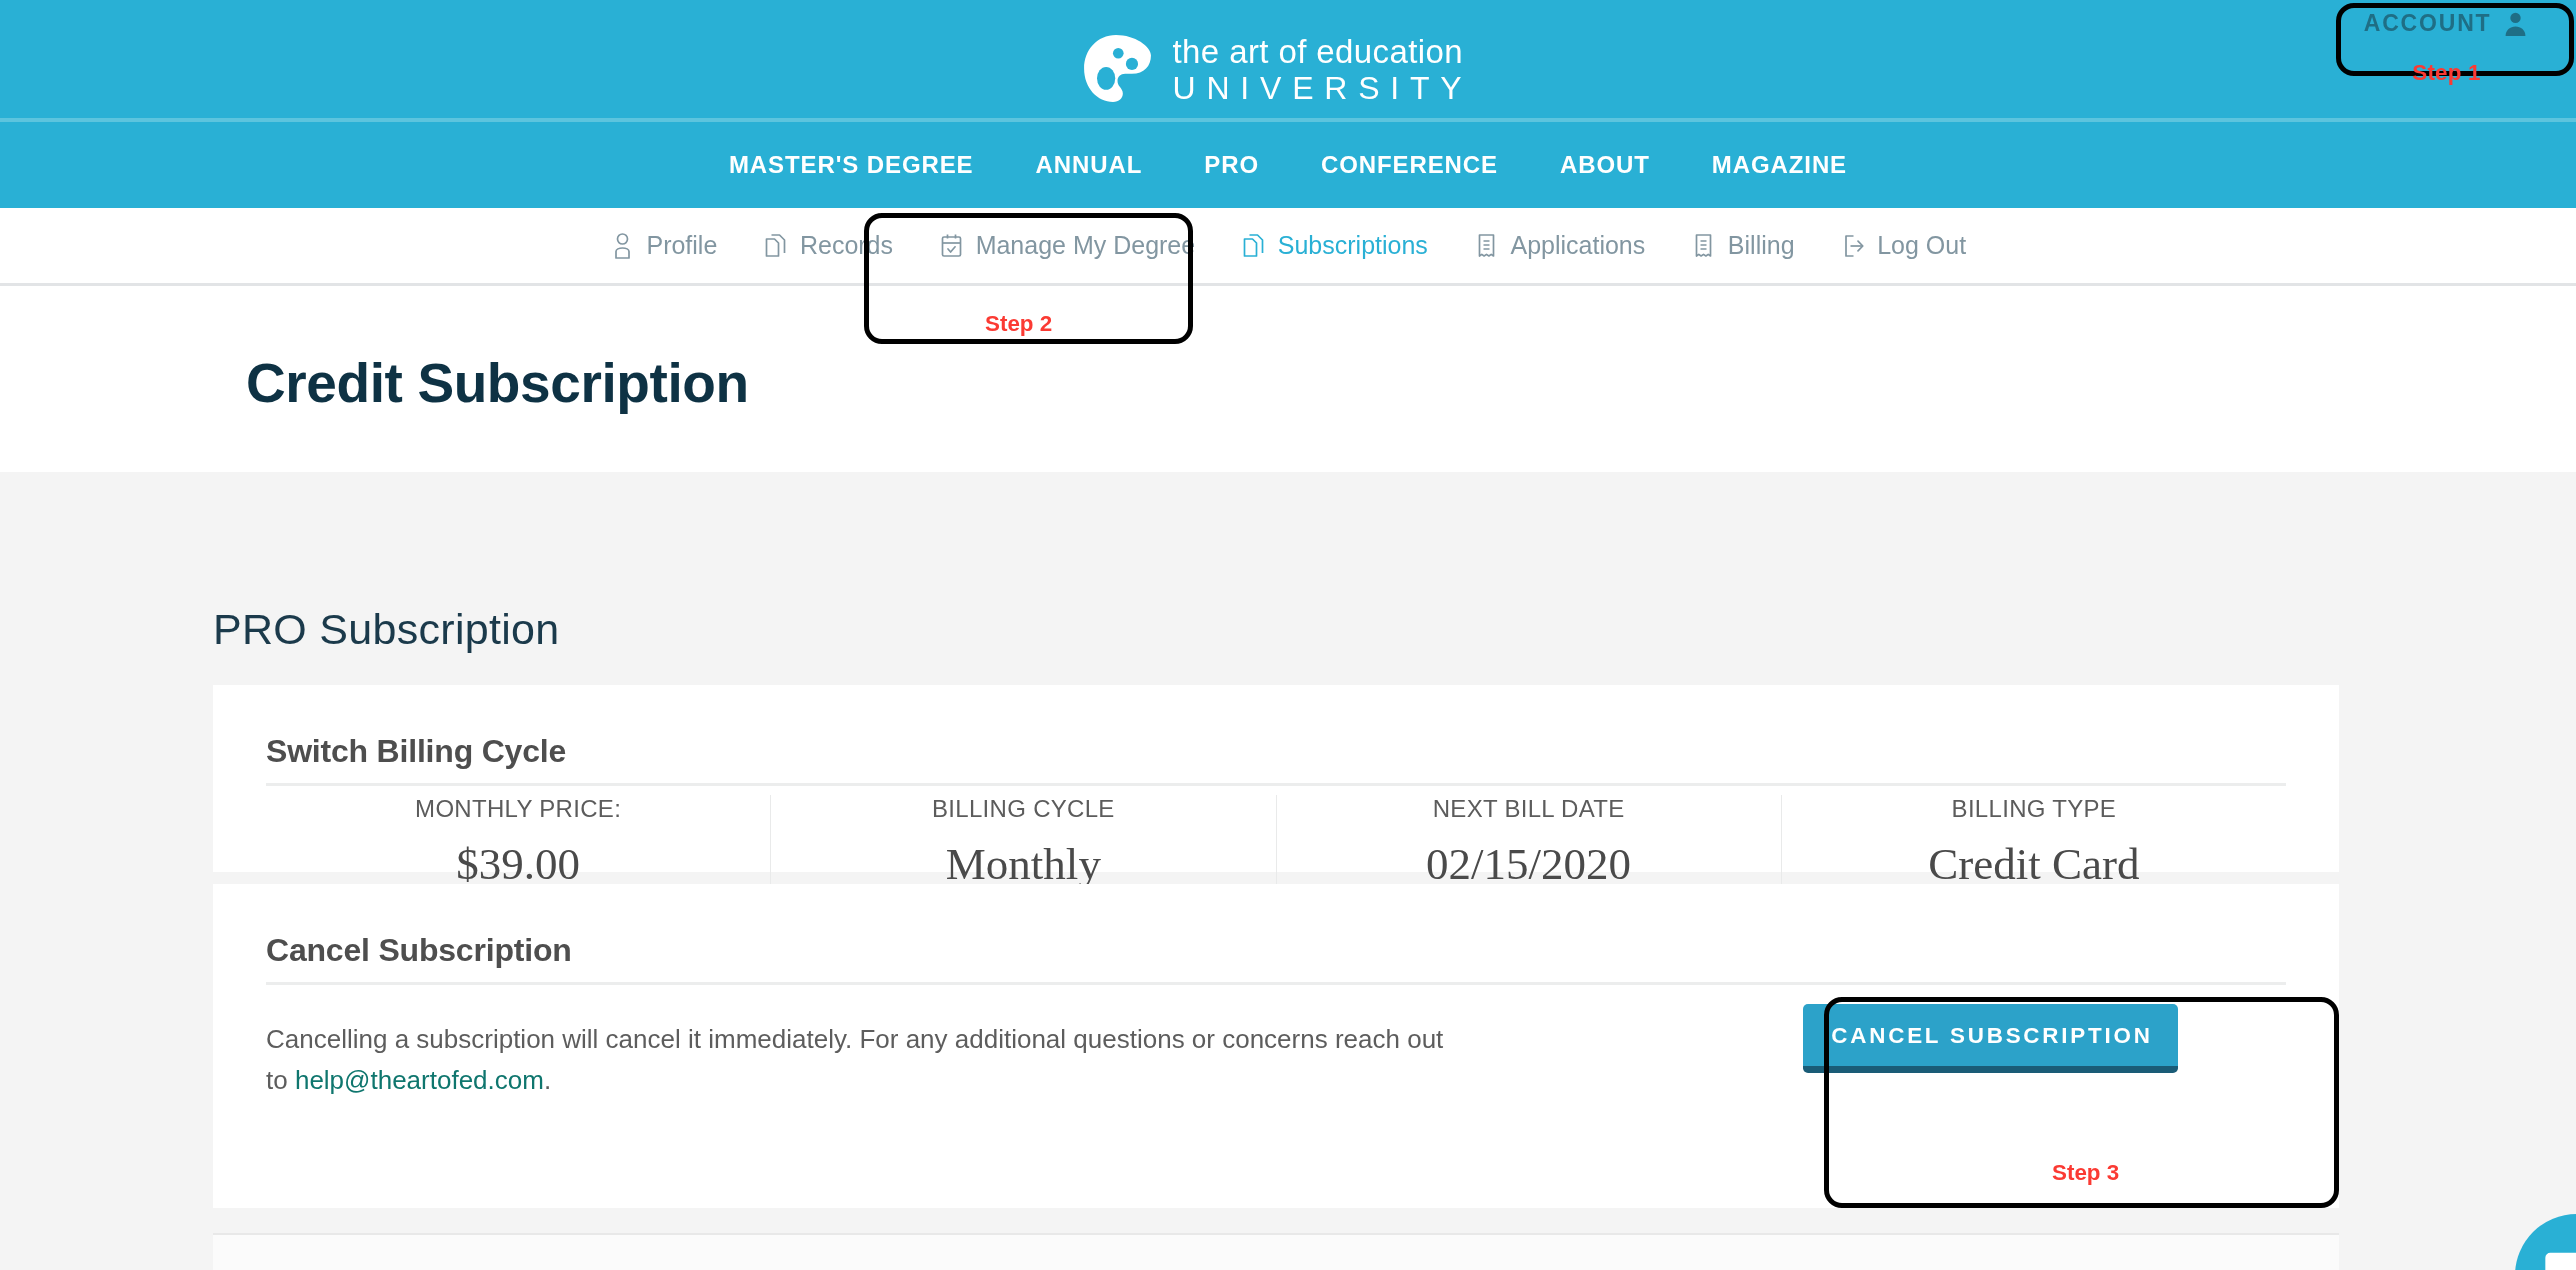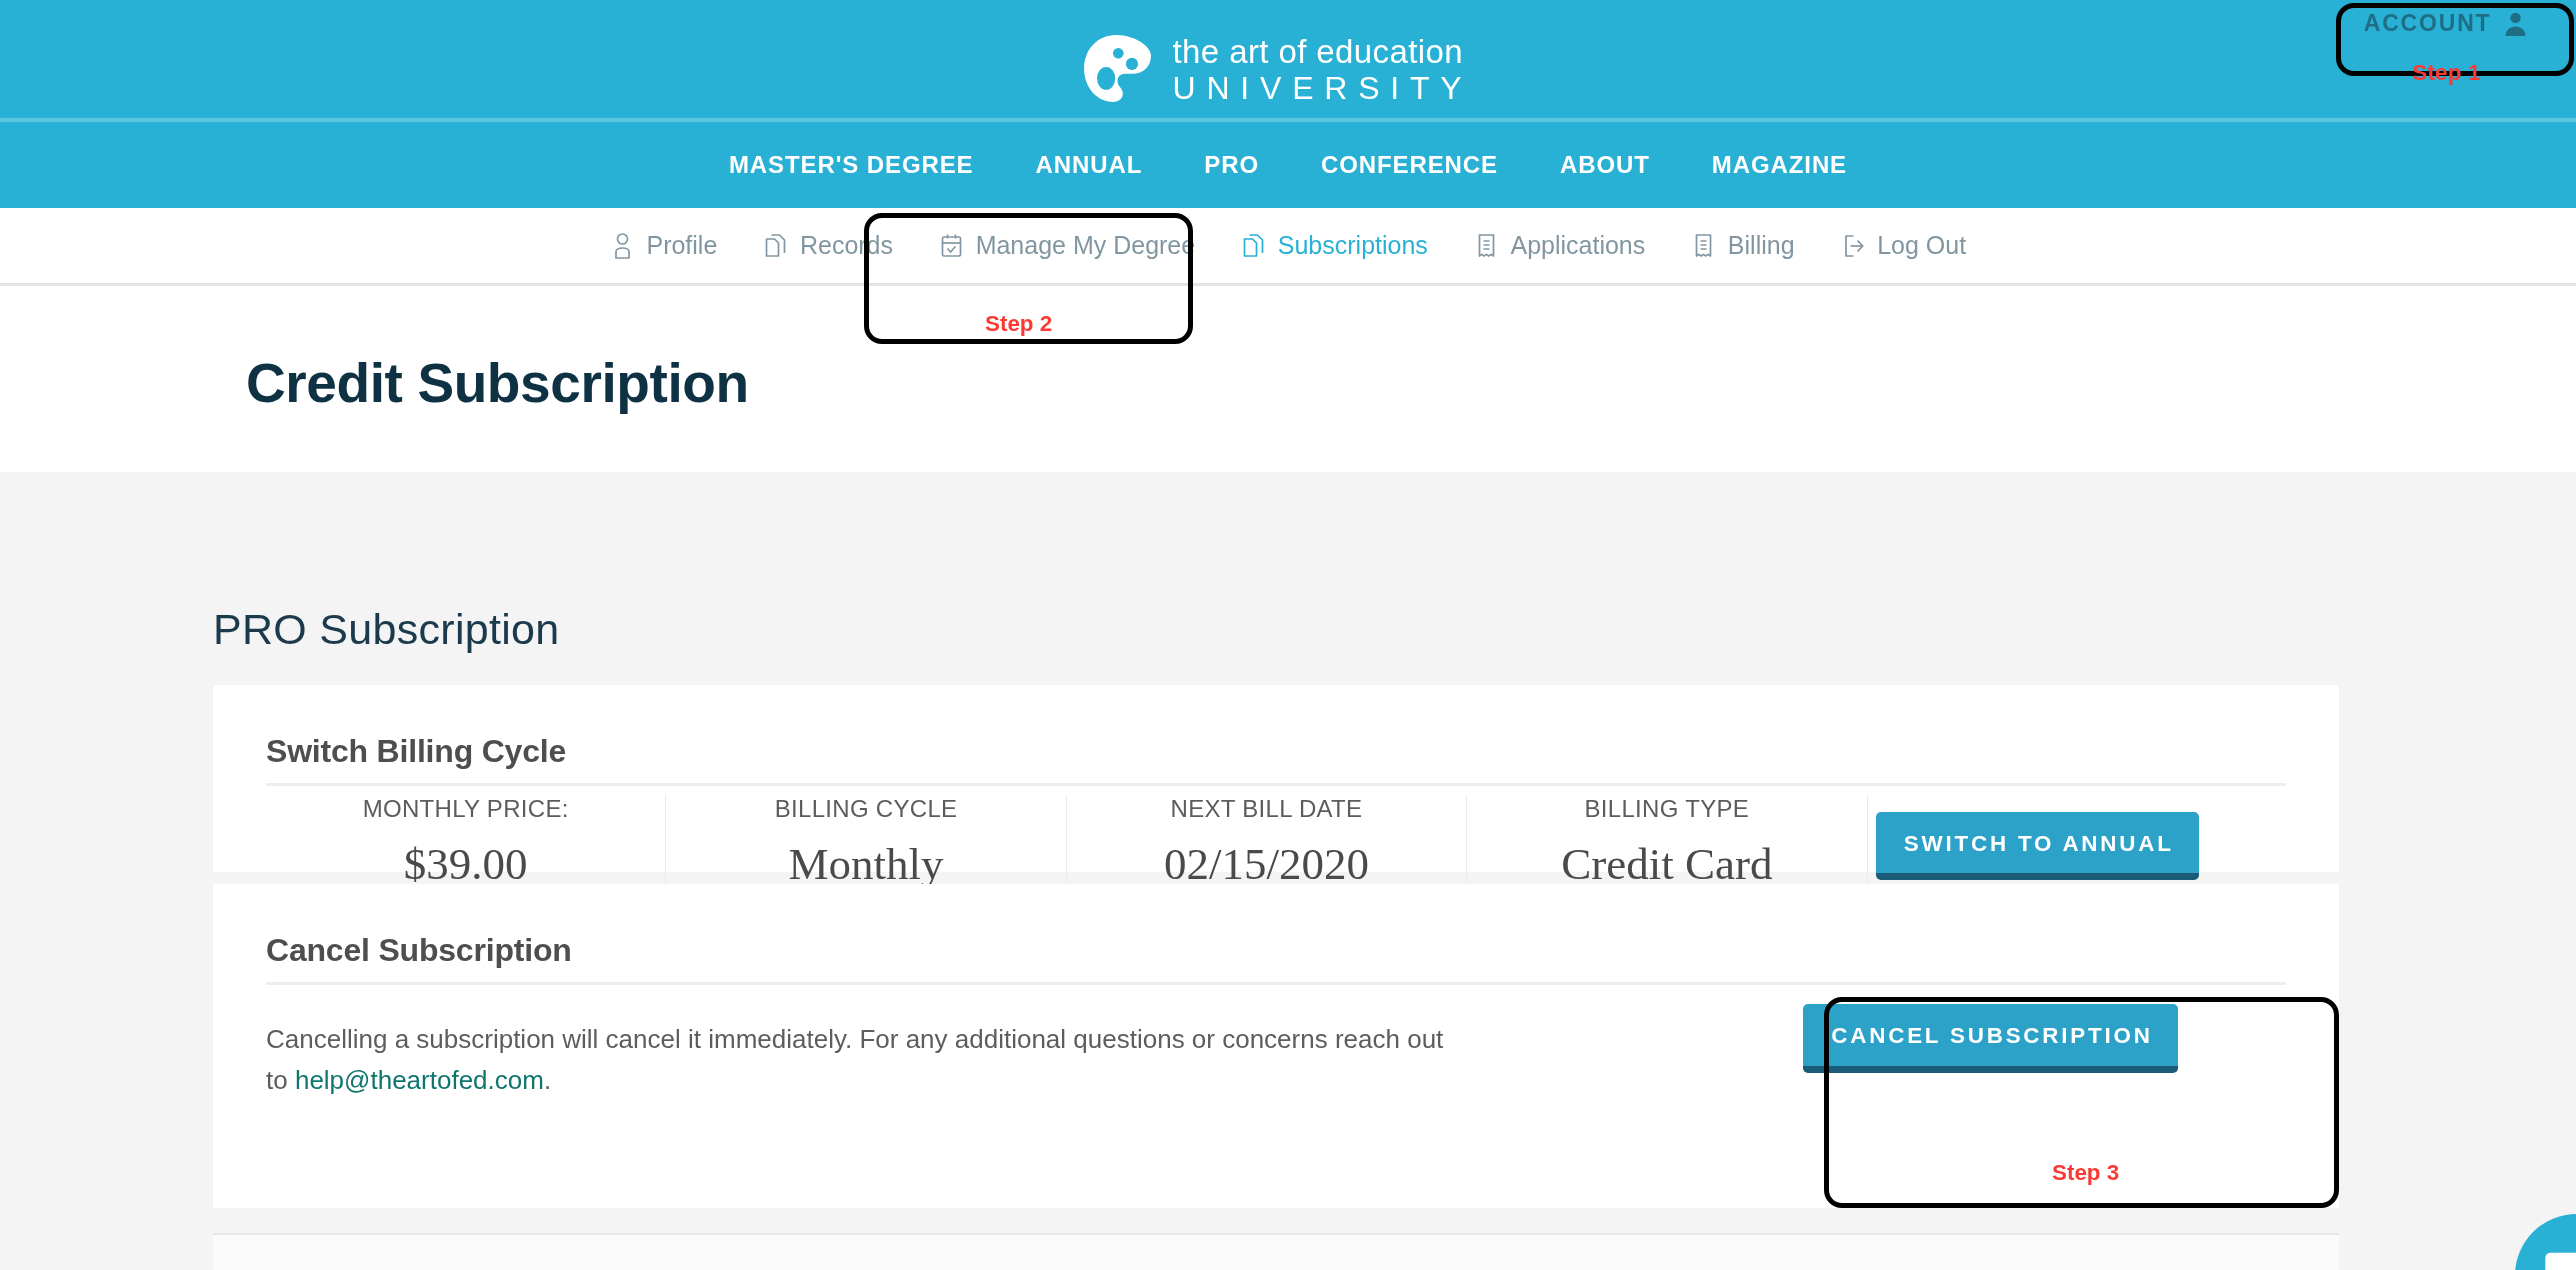--- a/index.html
+++ b/index.html
@@ -466,23 +466,20 @@
         <div class="stat-value">Monthly</div>
       </div>
       <div class="stat">
         <div class="stat-label">NEXT BILL DATE</div>
         <div class="stat-value">02/15/2020</div>
       </div>
       <div class="stat">
         <div class="stat-label">BILLING TYPE</div>
         <div class="stat-value">Credit Card</div>
       </div>
-      <div class="stat stat-action">
-        <button class="btn">SWITCH TO ANNUAL</button>
-      </div>
     </div>
   </div>
 
   <div class="card2">
     <div class="card-heading">Cancel Subscription</div>
     <div class="card-rule" style="top:98px;"></div>
 
     <p class="cancel-text">
       <span>Cancelling a subscription will cancel it immediately. For any additional questions or concerns reach out to </span><a href="#">help@theartofed.com</a><span>.</span>
     </p>

